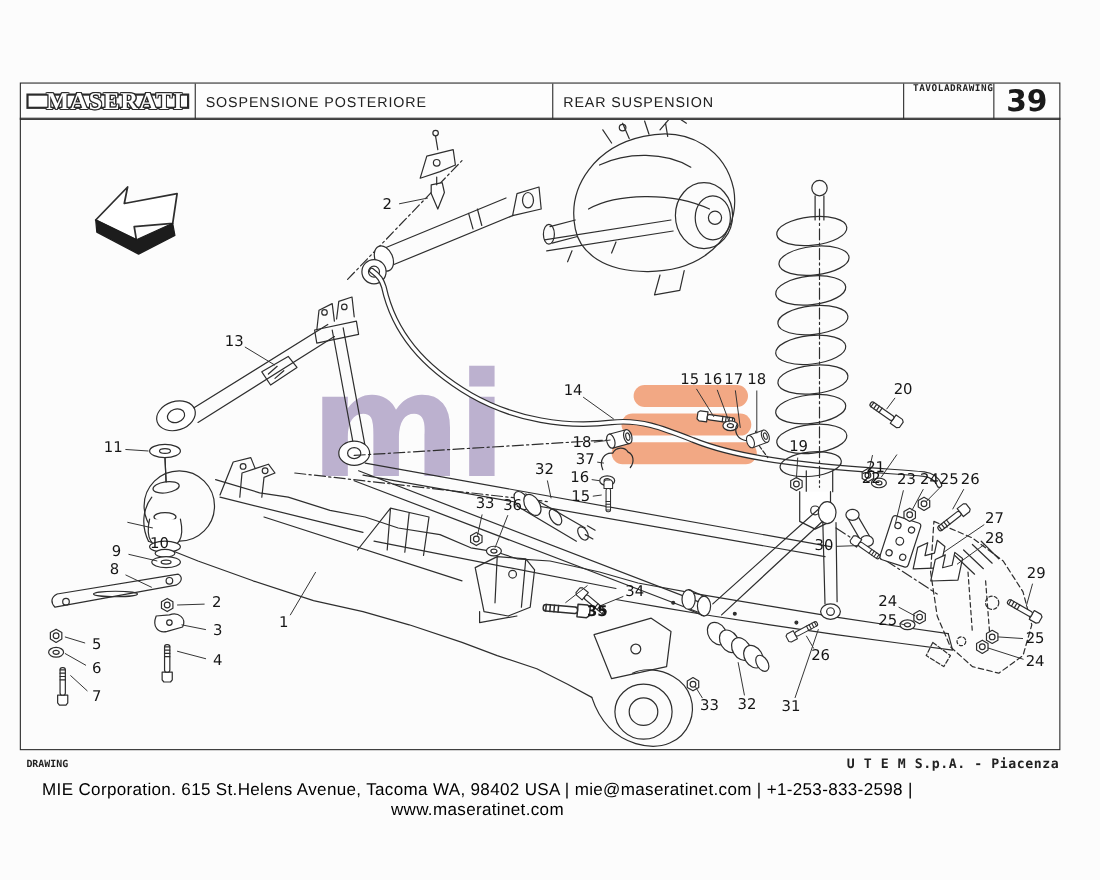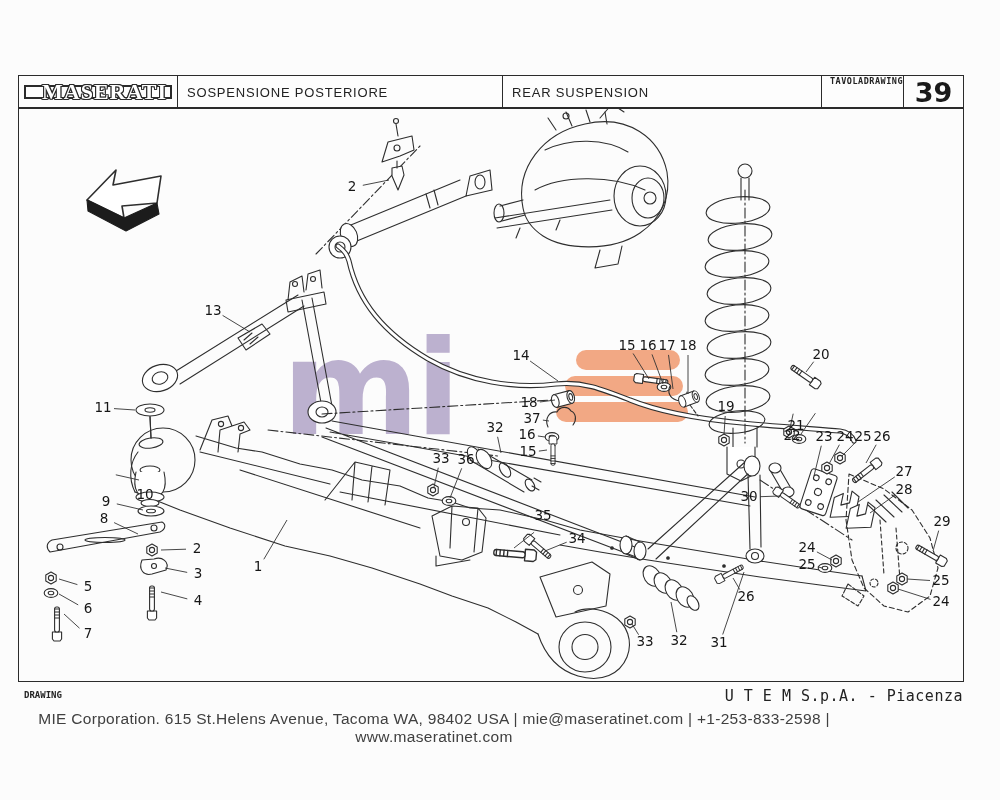--- a/index.html
+++ b/index.html
@@ -40,23 +40,23 @@
            font-weight:bold;font-size:24px;letter-spacing:15px;color:#ef8e62;white-space:nowrap;}
   
   .drawing,.leaders{position:absolute;left:0;top:0;width:1000px;height:800px;}
   .callout-layer{position:absolute;left:0;top:0;width:1000px;height:800px;pointer-events:none;}
   .callout{position:absolute;transform:translate(-50%,-55%);font-family:"DejaVu Sans",sans-serif;
            font-size:13.5px;color:#161616;white-space:nowrap;}
   
   .shamal{position:absolute;left:24px;top:690px;font-family:"DejaVu Sans Mono",monospace;
           font-weight:bold;font-size:9px;color:#222;}
   .utem{position:absolute;right:37px;top:687px;font-family:"DejaVu Sans Mono",monospace;
-        font-weight:normal;font-size:15px;color:#222;letter-spacing:0.5px;}
+        font-weight:bold;font-size:12px;color:#222;letter-spacing:0.5px;}
   .contact{position:absolute;left:0;top:710px;width:868px;text-align:center;
-           font-size:15.5px;letter-spacing:0.3px;color:#404040;}
+           font-size:15.5px;letter-spacing:0.3px;color:#000000;}
 </style>
 </head>
 <body>
 
 <div class="page">
 
   <div class="wm">
     <div class="wm-mi">mi</div>
     <div class="wm-e">
       <div class="bar b1"></div>
@@ -407,21 +407,21 @@
       <div class="callout" style="left: 807px; top: 565px;">25</div>
       <div class="callout" style="left: 746px; top: 597px;">26</div>
       <div class="callout" style="left: 941px; top: 581px;">25</div>
       <div class="callout" style="left: 941px; top: 602px;">24</div>
       <div class="callout" style="left: 719px; top: 643px;">31</div>
       <div class="callout" style="left: 679px; top: 641px;">32</div>
       <div class="callout" style="left: 645px; top: 642px;">33</div>
       <div class="callout" style="left: 495px; top: 428px;">32</div>
       <div class="callout" style="left: 441px; top: 459px;">33</div>
       <div class="callout" style="left: 466px; top: 460px;">36</div>
-      <div class="callout" style="left: 543px; top: 516px;">35</div>
+      <div class="callout" style="left: 543px; top: 557px; font-weight: bold;">35</div>
       <div class="callout" style="left: 577px; top: 539px; text-align: center;">34</div>
     </div>
 
   <div class="header-box">
     <div class="logo-cell">
       <div class="logo-inner">
         <span class="logo-text">MASERATI</span>
       </div>
     </div>
     <div class="cell cell-it">

